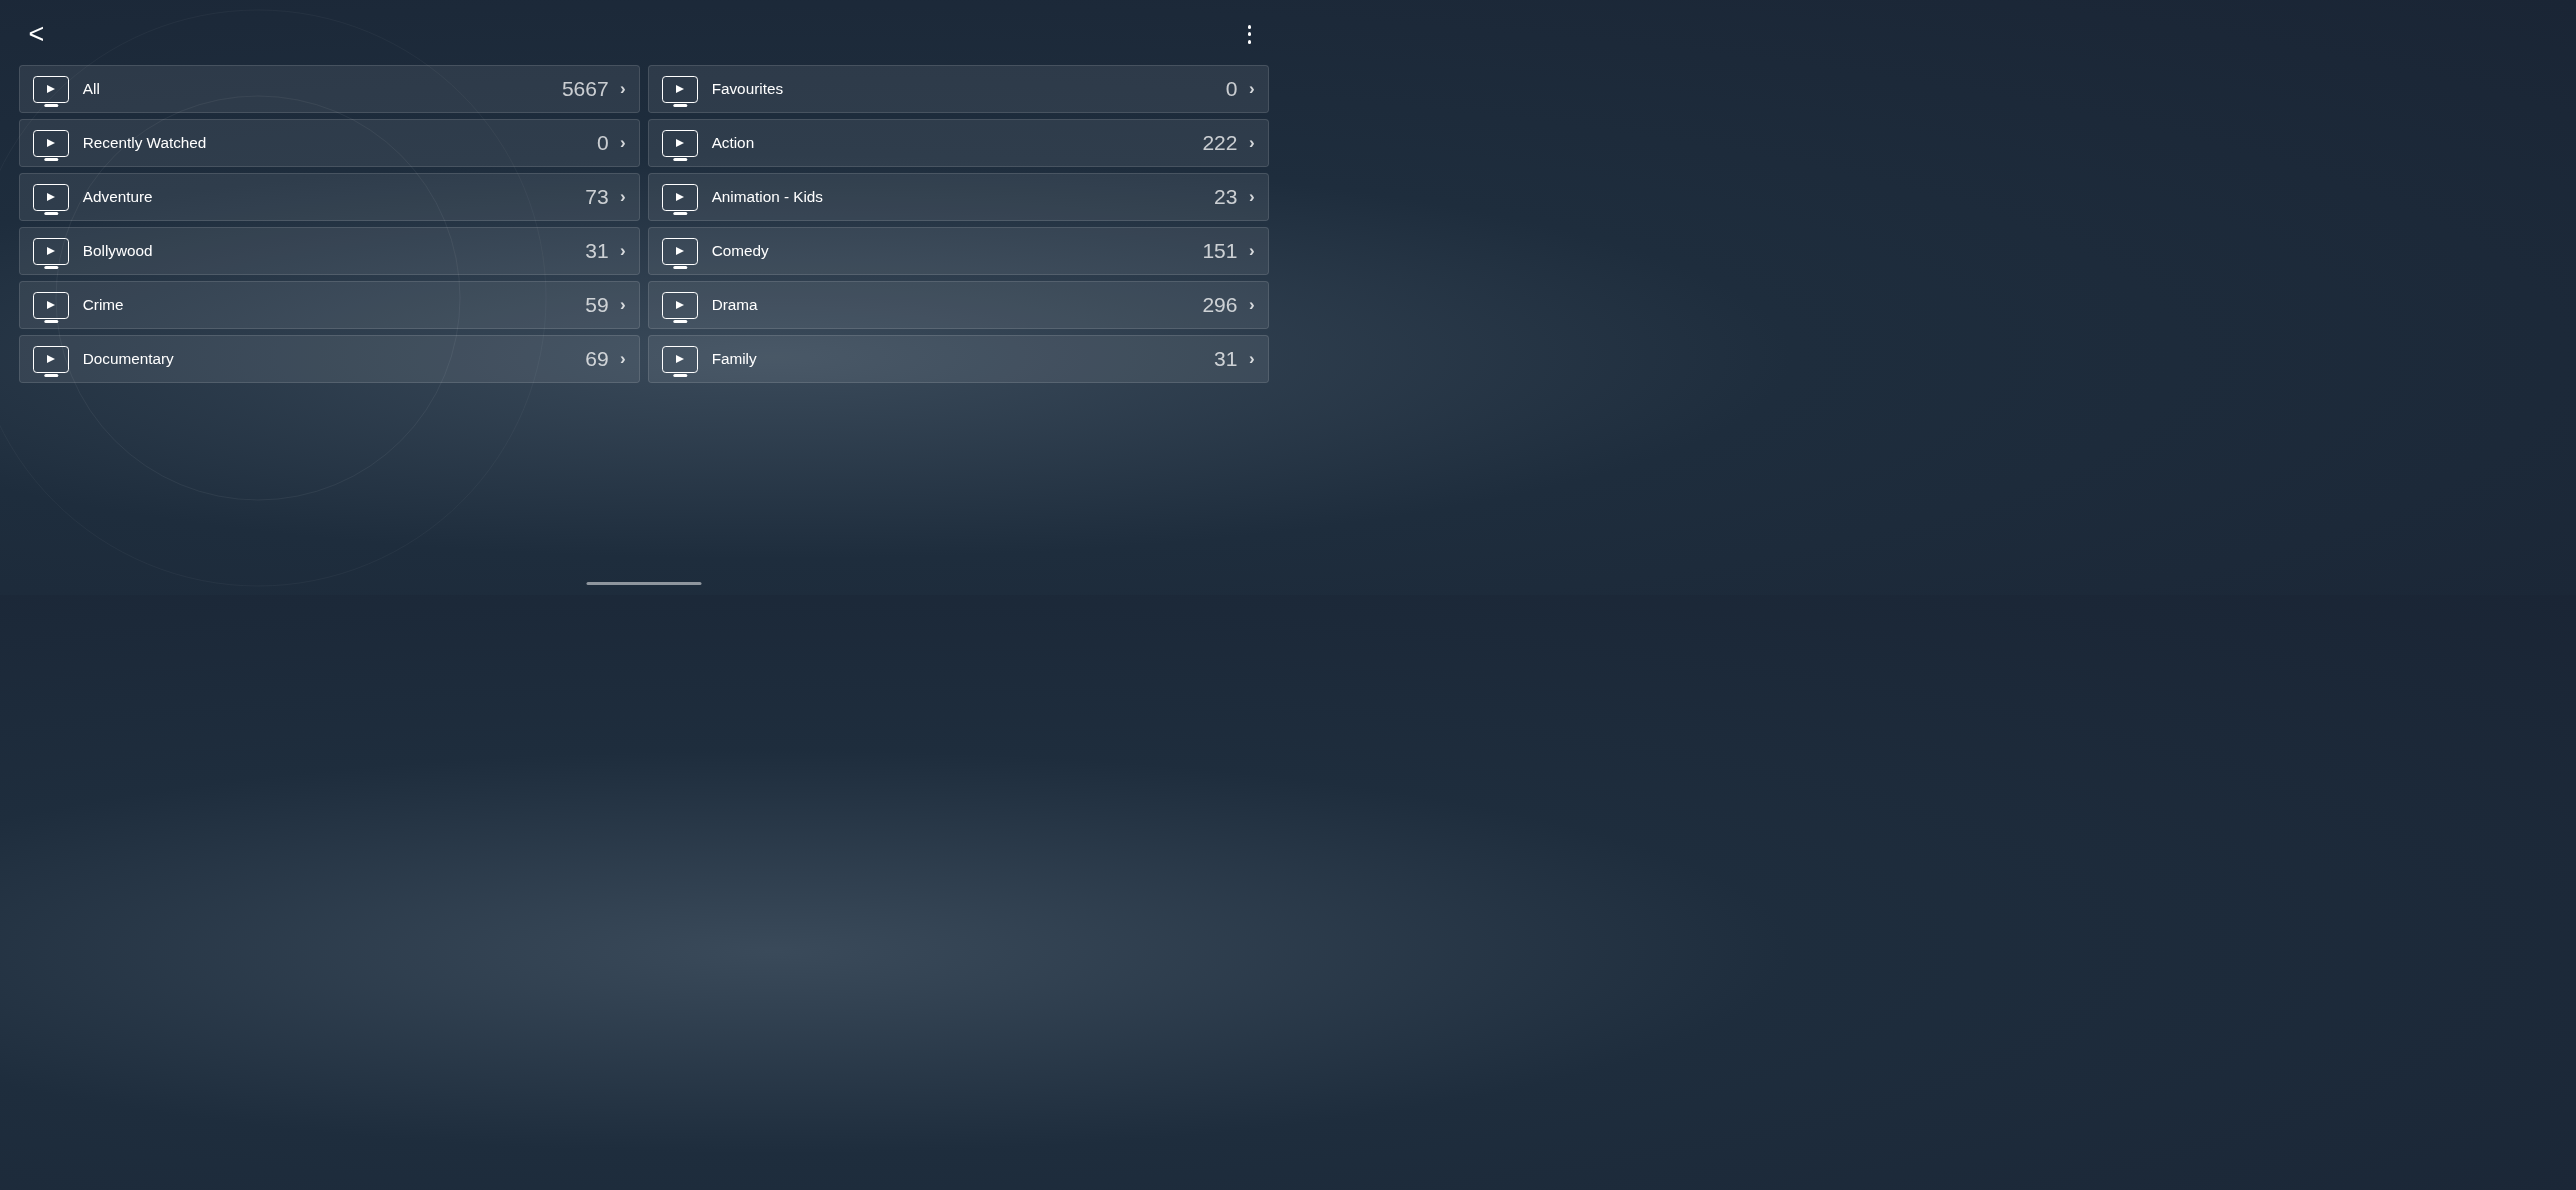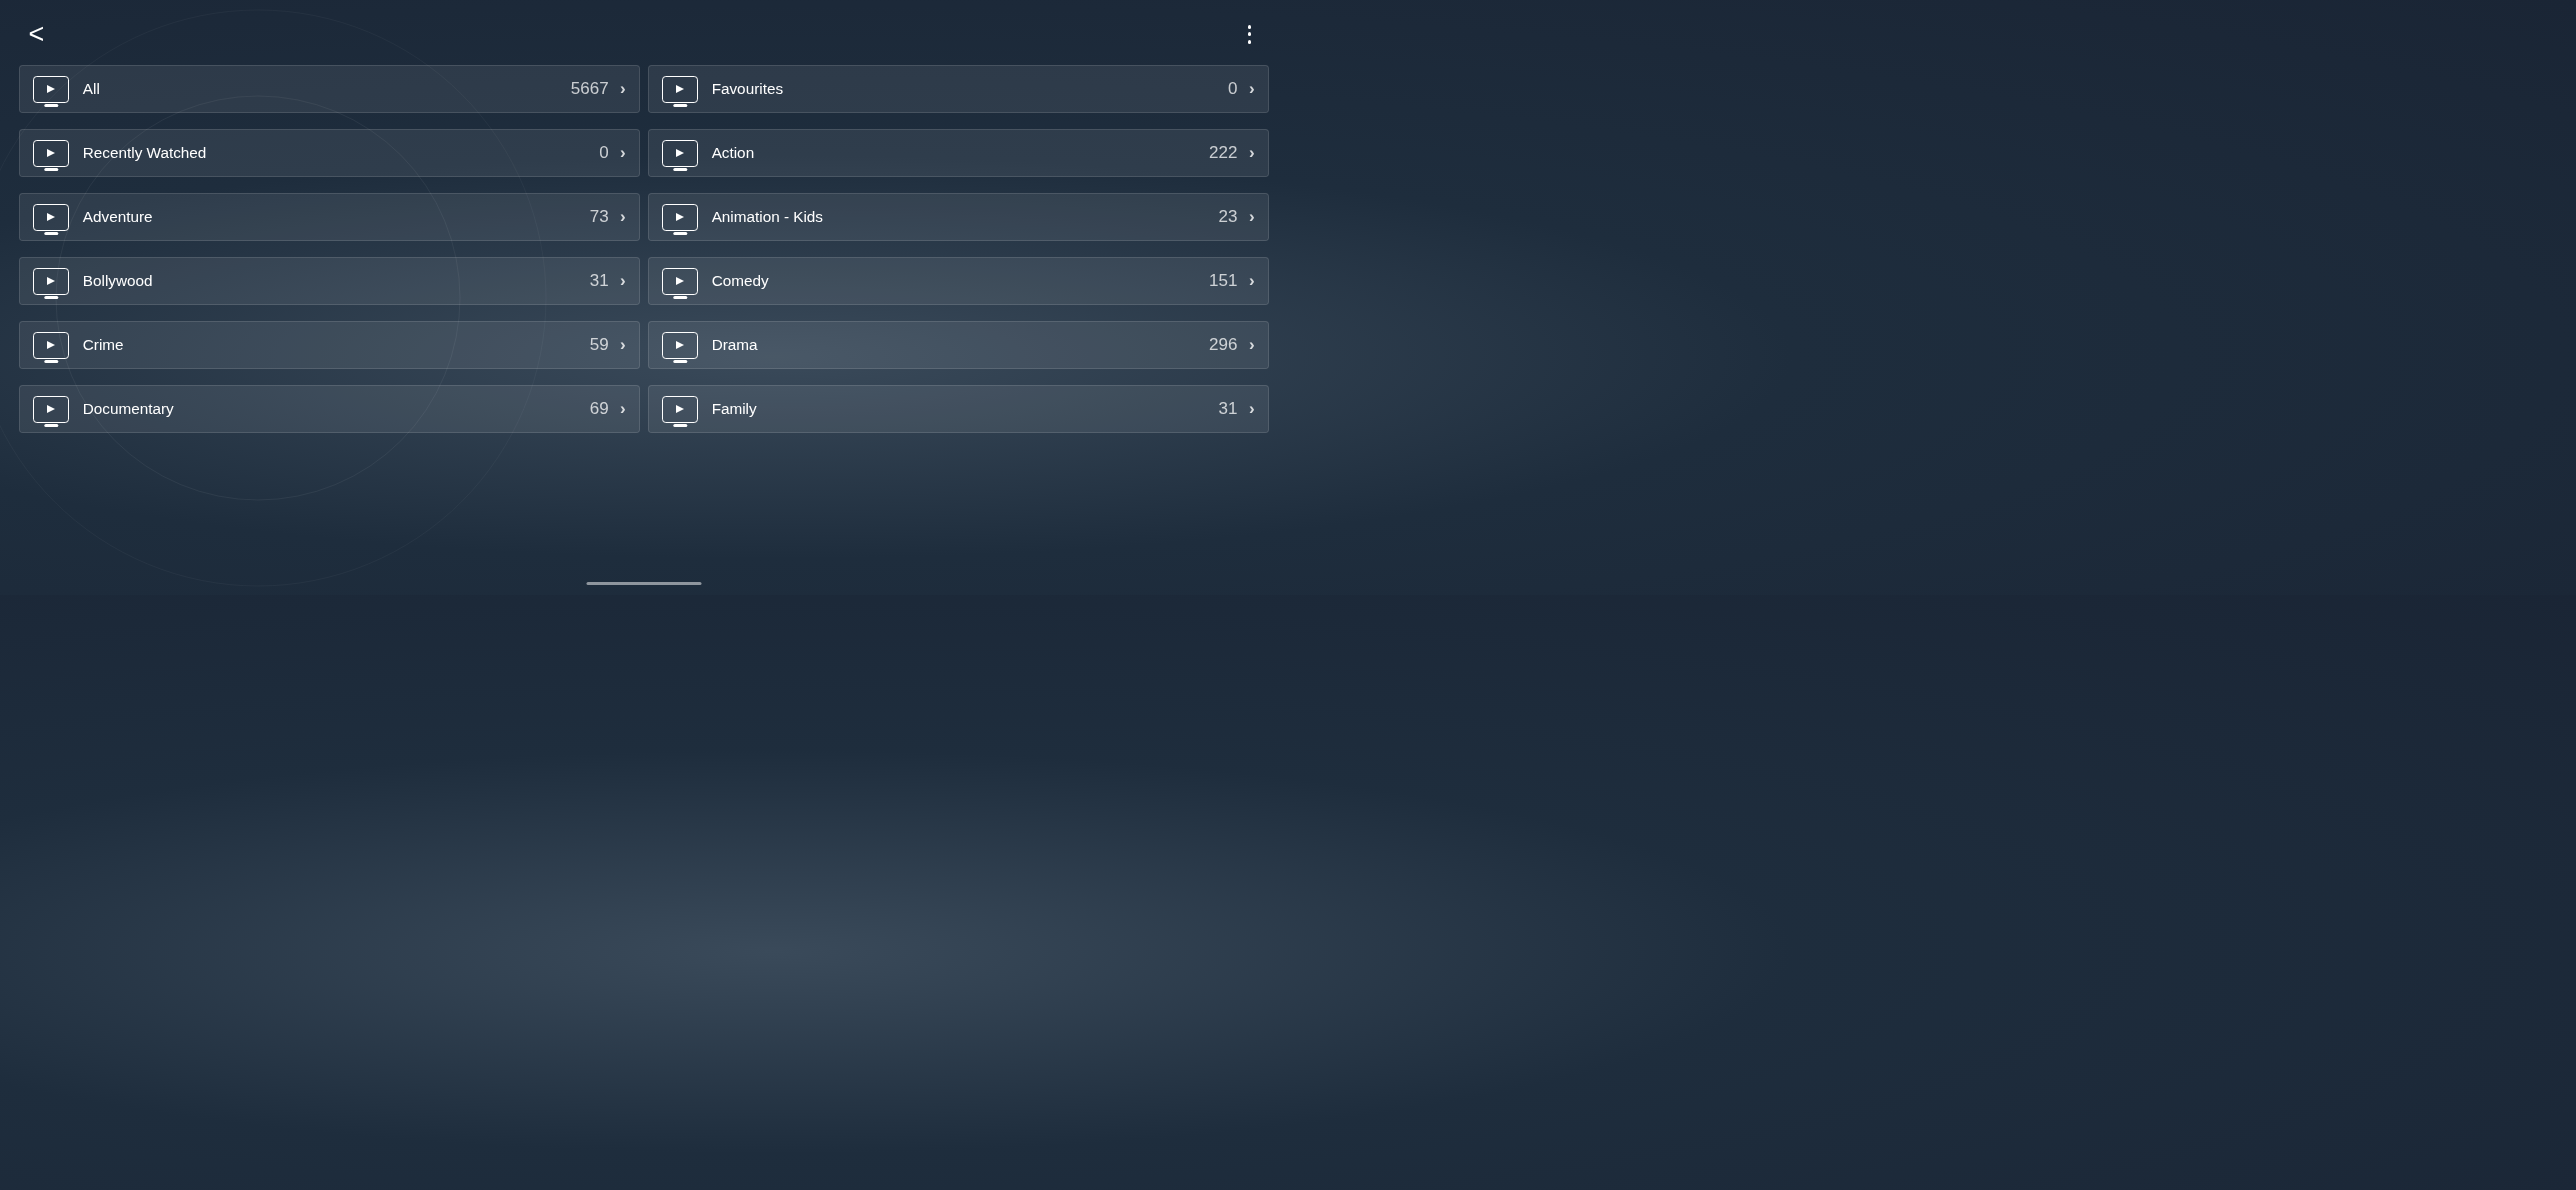--- a/index.html
+++ b/index.html
@@ -92,21 +92,20 @@
       gap: 0;
       padding: 0 19px;
       position: relative;
       z-index: 10;
     }
 
     .column {
       flex: 1;
       display: flex;
       flex-direction: column;
-      gap: 10px;
     }
 
     .column:first-child {
       margin-right: 7.7px;
     }
 
     .category-row {
       display: flex;
       align-items: center;
       background: rgba(255,255,255,0.08);
@@ -152,21 +151,21 @@
     }
 
     .category-name {
       flex: 1;
       font-size: 15.3px;
       font-weight: 400;
       color: white;
     }
 
     .category-count {
-      font-size: 17px;
+      font-size: 21px;
       color: rgba(255,255,255,0.75);
       margin-right: 11.5px;
       font-weight: 400;
       margin-left: 8px;
     }
 
     .chevron {
       font-size: 17px;
       color: rgba(255,255,255,0.8);
       font-weight: 700;

